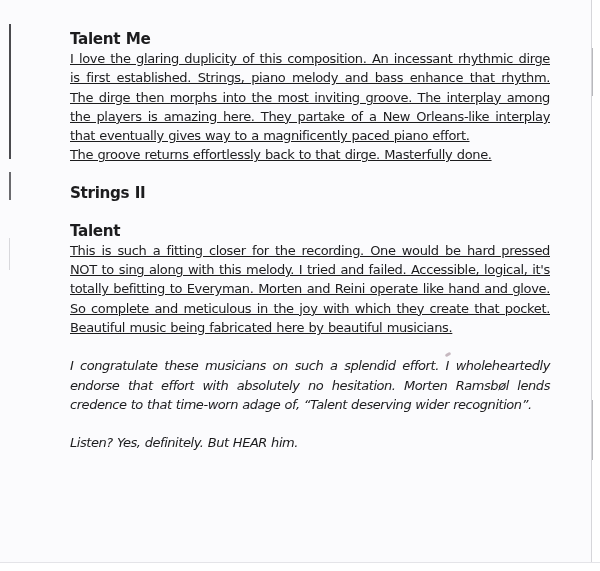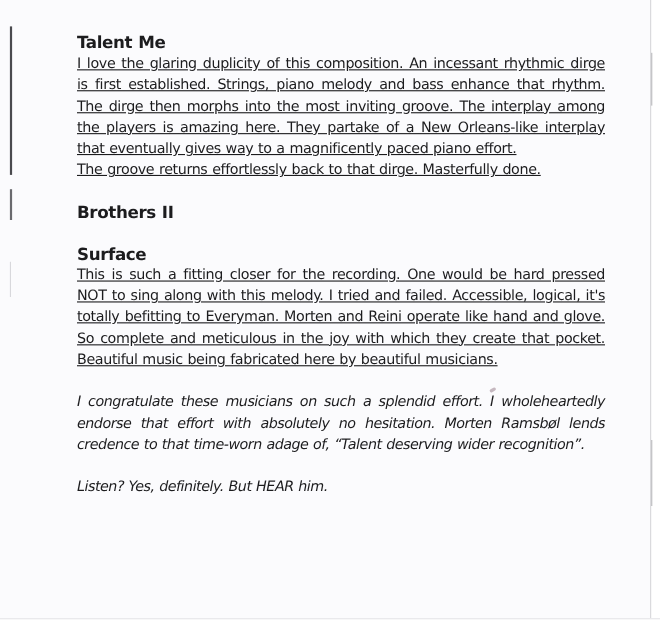--- a/index.html
+++ b/index.html
@@ -121,25 +121,25 @@
 
   <div class="section">
     <h3 class="section-title">Talent Me</h3>
     <div class="section-body">
       <p>I love the glaring duplicity of this composition. An incessant rhythmic dirge is first established. Strings, piano melody and bass enhance that rhythm. The dirge then morphs into the most inviting groove. The interplay among the players is amazing here. They partake of a New Orleans-like interplay that eventually gives way to a magnificently paced piano effort.</p>
       <p>The groove returns effortlessly back to that dirge. Masterfully done.</p>
     </div>
   </div>
 
   <div class="section">
-    <h3 class="section-title">Brothers II</h3>
+    <h3 class="section-title">Strings II</h3>
   </div>
 
   <div class="section">
-    <h3 class="section-title">Surface</h3>
+    <h3 class="section-title">Talent</h3>
     <div class="section-body">
       <p>This is such a fitting closer for the recording. One would be hard pressed NOT to sing along with this melody. I tried and failed. Accessible, logical, it's totally befitting to Everyman. Morten and Reini operate like hand and glove. So complete and meticulous in the joy with which they create that pocket. Beautiful music being fabricated here by beautiful musicians.</p>
     </div>
   </div>
 
   <div class="section closing italic">
     <p>I congratulate these musicians on such a splendid effort. I wholeheartedly endorse that effort with absolutely no hesitation. Morten Ramsbøl lends credence to that time-worn adage of, “Talent deserving wider recognition”.</p>
   </div>
 
   <div class="section italic">

